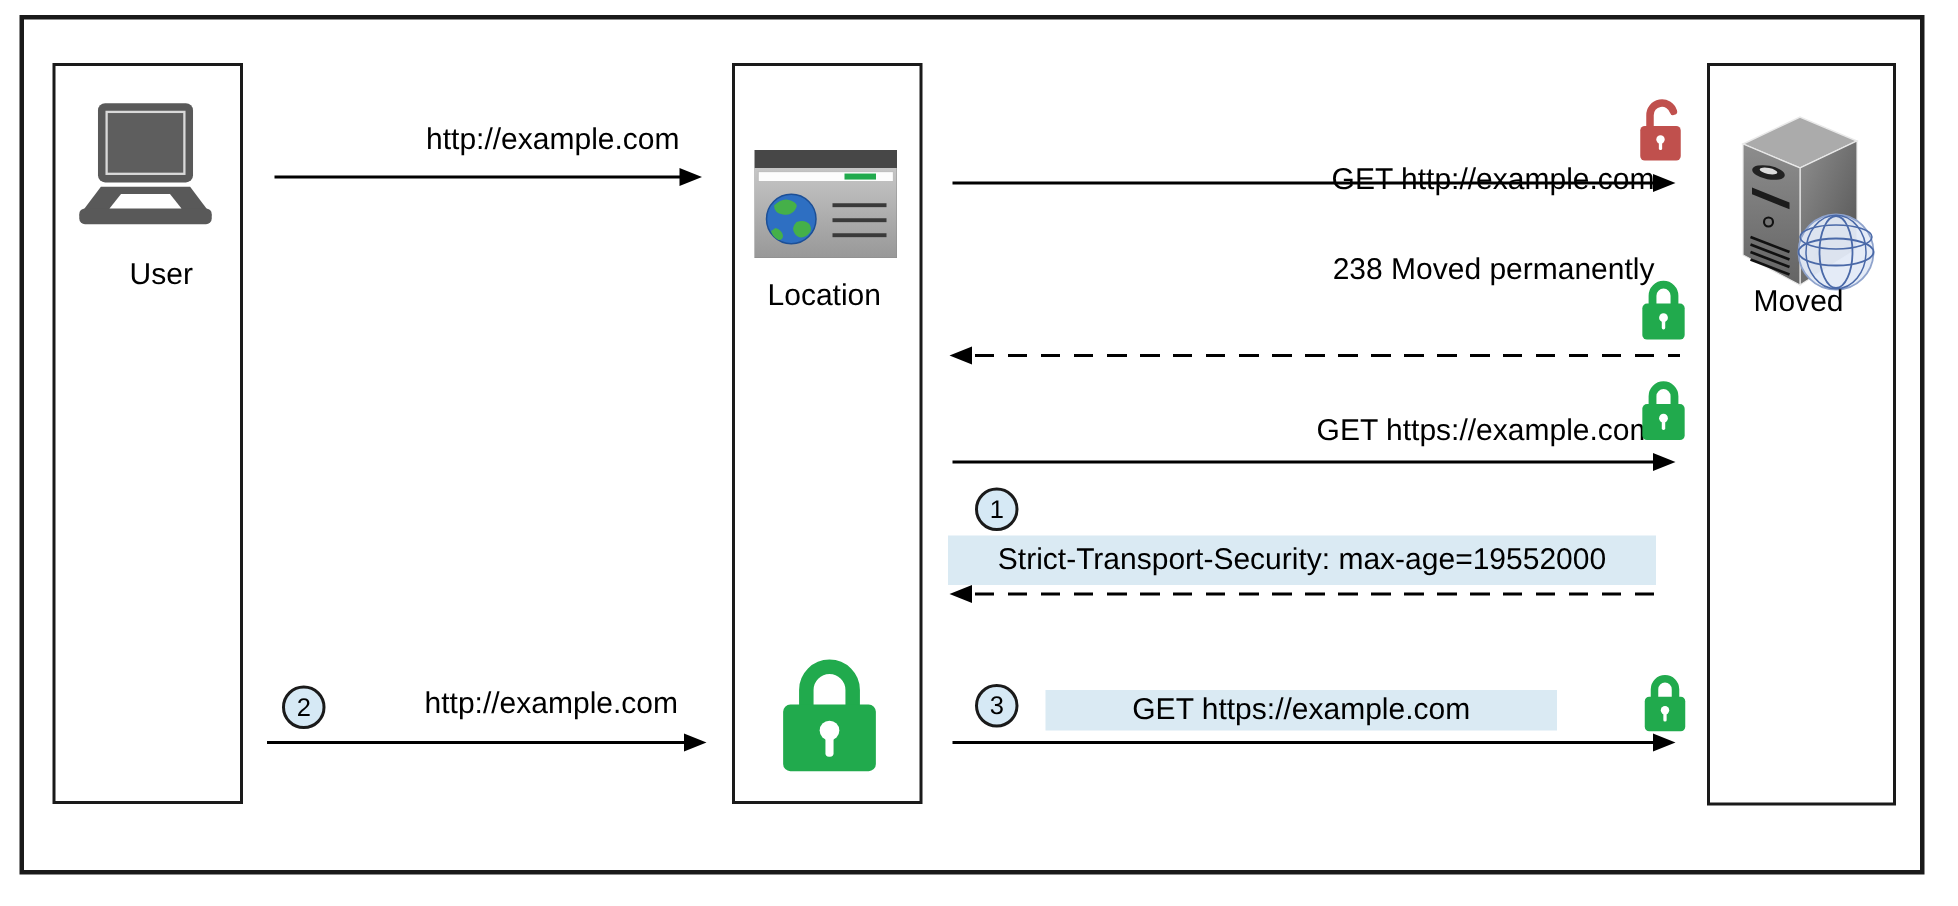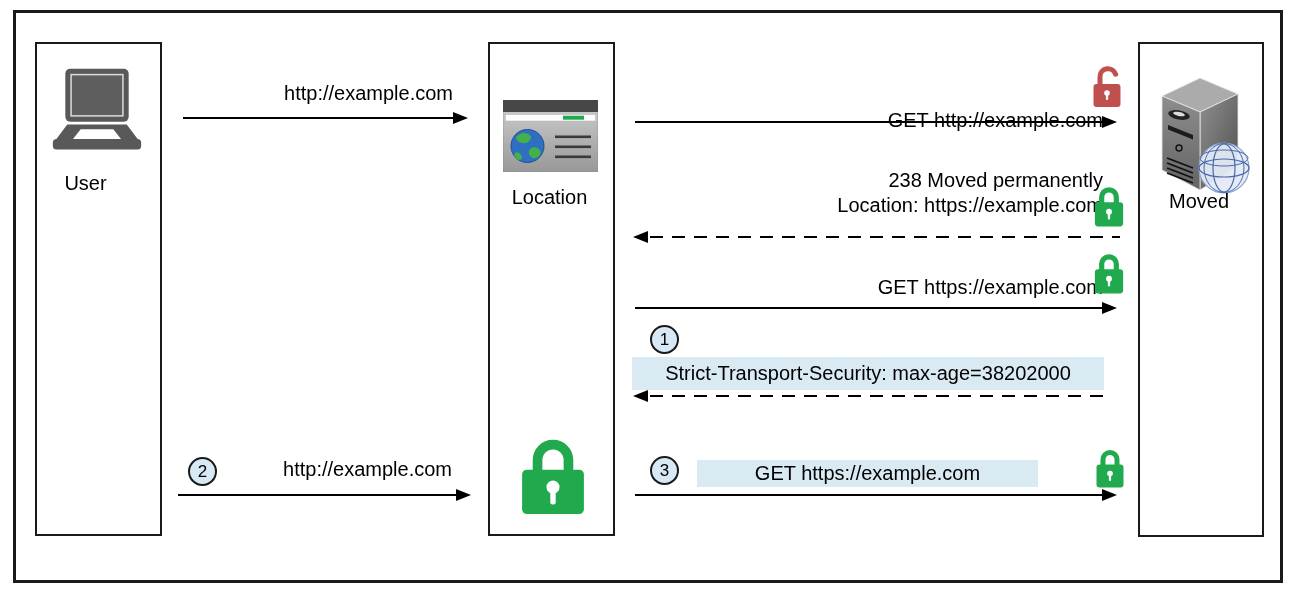--- a/index.html
+++ b/index.html
@@ -33,21 +33,21 @@
 
 <span class="abs" style="left:49px;top:68px;">
   <svg width="96" height="90" viewBox="0 0 100 92">
     <rect x="17" y="0" width="66" height="55" rx="5" fill="#595959"></rect>
     <rect x="23" y="6" width="54" height="43" fill="#5e5e5e" stroke="#d9d9d9" stroke-width="1.6"></rect>
     <polygon points="4,78 19,58 81,58 96,78" fill="#595959"></polygon>
     <rect x="4" y="73" width="92" height="11" rx="4" fill="#595959"></rect>
     <polygon points="25,73 33,63 67,63 75,73" fill="#ffffff"></polygon>
   </svg>
 </span>
-<div class="abs actor-label" style="left:24px;top:172px;width:123px;">User</div>
+<div class="abs actor-label" style="left:46px;top:172px;width:123px;">User</div>
 
 <span class="abs" style="left:503px;top:100px;">
   <svg width="95" height="72" viewBox="0 0 95 72">
     <defs>
       <linearGradient id="bwg" x1="0" y1="0" x2="0" y2="1">
         <stop offset="0" stop-color="#cfcfcf"></stop>
           <stop offset="1" stop-color="#989898"></stop>
       </linearGradient>
     </defs>
     <rect x="0" y="0" width="95" height="72" fill="url(#bwg)" stroke="#8a8a8a" stroke-width="0.6"></rect>
@@ -117,21 +117,20 @@
   <svg width="34" height="50" viewBox="0 0 34 50">
     <path d="M8 22 V14 A8 8 0 0 1 23.6 11.2" fill="none" class="sr" stroke-width="5" stroke-linecap="round"></path>
     <rect x="1.5" y="21" width="27" height="23" rx="3" class="fr"></rect>
     <circle cx="15" cy="30" r="2.8" fill="#fff"></circle>
     <rect x="13.9" y="31" width="2.2" height="6" rx="1" fill="#fff"></rect>
   </svg>
 </span>
 
 <div class="abs msg two" style="left:635px;top:168px;width:468px;">
   <div>238 Moved permanently</div>
-  <div>Location: https://example.com</div>
 </div>
 <div class="abs line dashed" style="left:650px;top:236px;width:470px;"></div>
 <div class="abs head-l" style="left:633px;top:231px;"></div>
 <span class="abs" style="left:1093px;top:183px;">
   <svg width="32" height="46" viewBox="0 0 30 44">
     <path d="M8 20 V13.5 a7 7 0 0 1 14 0 V20" fill="none" class="sg" stroke-width="5"></path>
     <rect x="1.5" y="18.5" width="27" height="23" rx="3" class="fg"></rect>
     <circle cx="15" cy="27.5" r="2.8" fill="#fff"></circle>
     <rect x="13.9" y="28.5" width="2.2" height="6.5" rx="1" fill="#fff"></rect>
   </svg>
@@ -143,21 +142,21 @@
 <span class="abs" style="left:1093px;top:250px;">
   <svg width="32" height="46" viewBox="0 0 30 44">
     <path d="M8 20 V13.5 a7 7 0 0 1 14 0 V20" fill="none" class="sg" stroke-width="5"></path>
     <rect x="1.5" y="18.5" width="27" height="23" rx="3" class="fg"></rect>
     <circle cx="15" cy="27.5" r="2.8" fill="#fff"></circle>
     <rect x="13.9" y="28.5" width="2.2" height="6.5" rx="1" fill="#fff"></rect>
   </svg>
 </span>
 
 <div class="abs badge" style="left:650px;top:325px;">1</div>
-<div class="abs bar hl" style="left:632px;top:357px;width:472px;height:33px;line-height:33px;">Strict-Transport-Security: max-age=38202000</div>
+<div class="abs bar hl" style="left:632px;top:357px;width:472px;height:33px;line-height:33px;">Strict-Transport-Security: max-age=19552000</div>
 <div class="abs line dashed" style="left:650px;top:395px;width:460px;"></div>
 <div class="abs head-l" style="left:633px;top:390px;"></div>
 
 <div class="abs badge" style="left:188px;top:457px;">2</div>
 <div class="abs msg" style="left:232px;top:458px;width:220px;">http://example.com</div>
 <div class="abs line" style="left:178px;top:494px;width:280px;"></div>
 <div class="abs head-r" style="left:456px;top:489px;"></div>
 
 <div class="abs badge" style="left:650px;top:456px;">3</div>
 <div class="abs bar hl" style="left:697px;top:460px;width:341px;height:27px;line-height:27px;">GET https://example.com</div>

